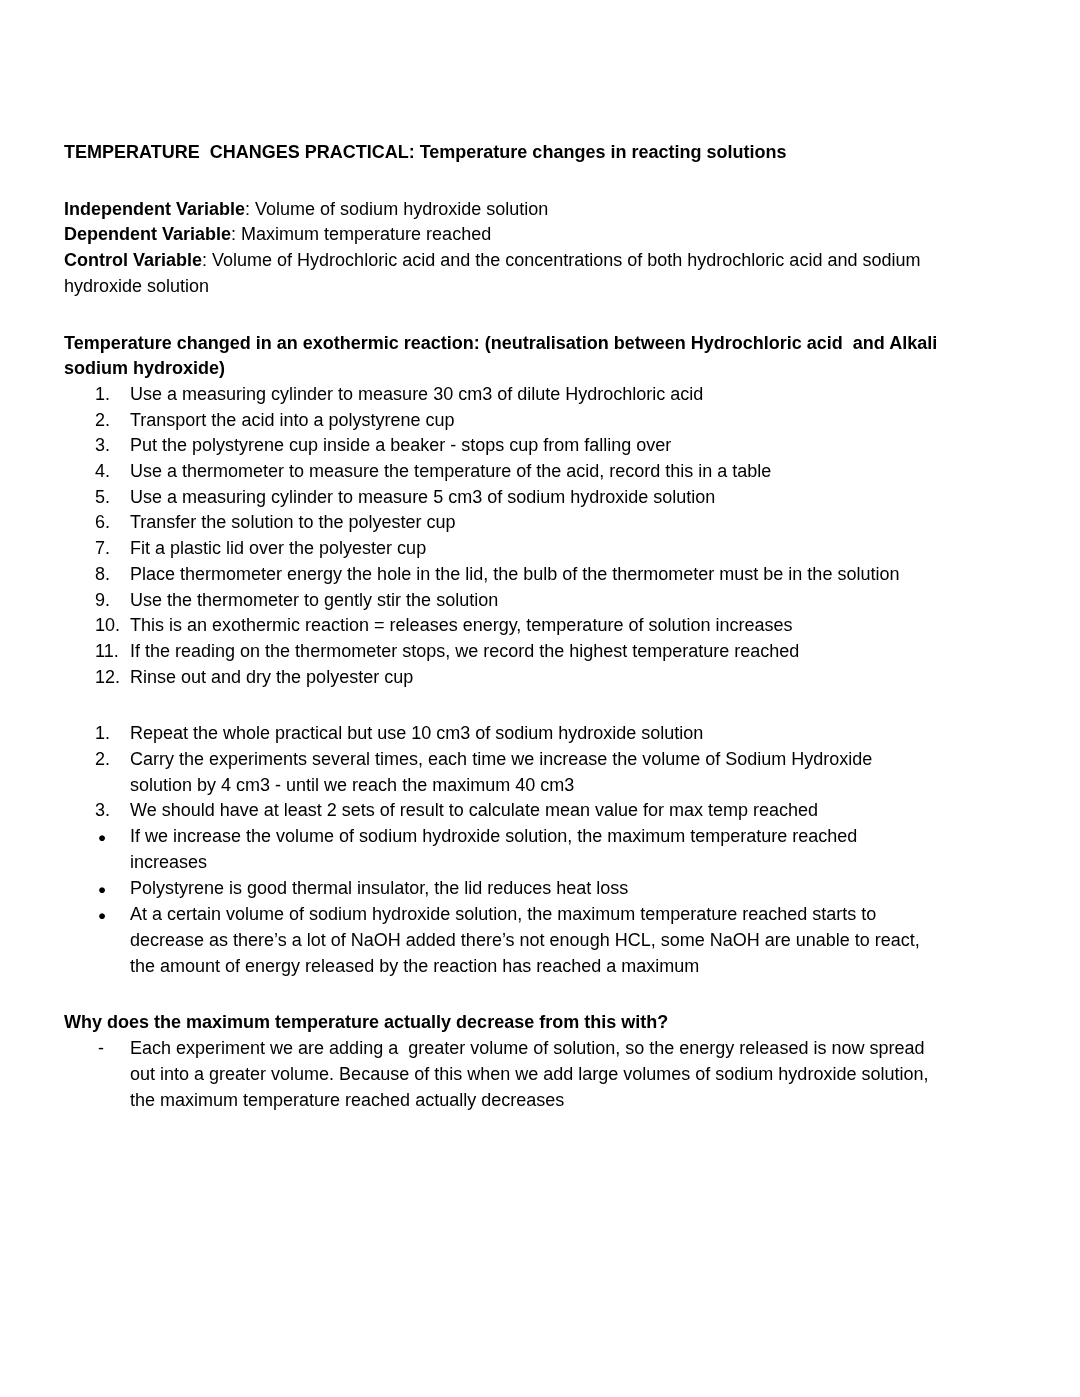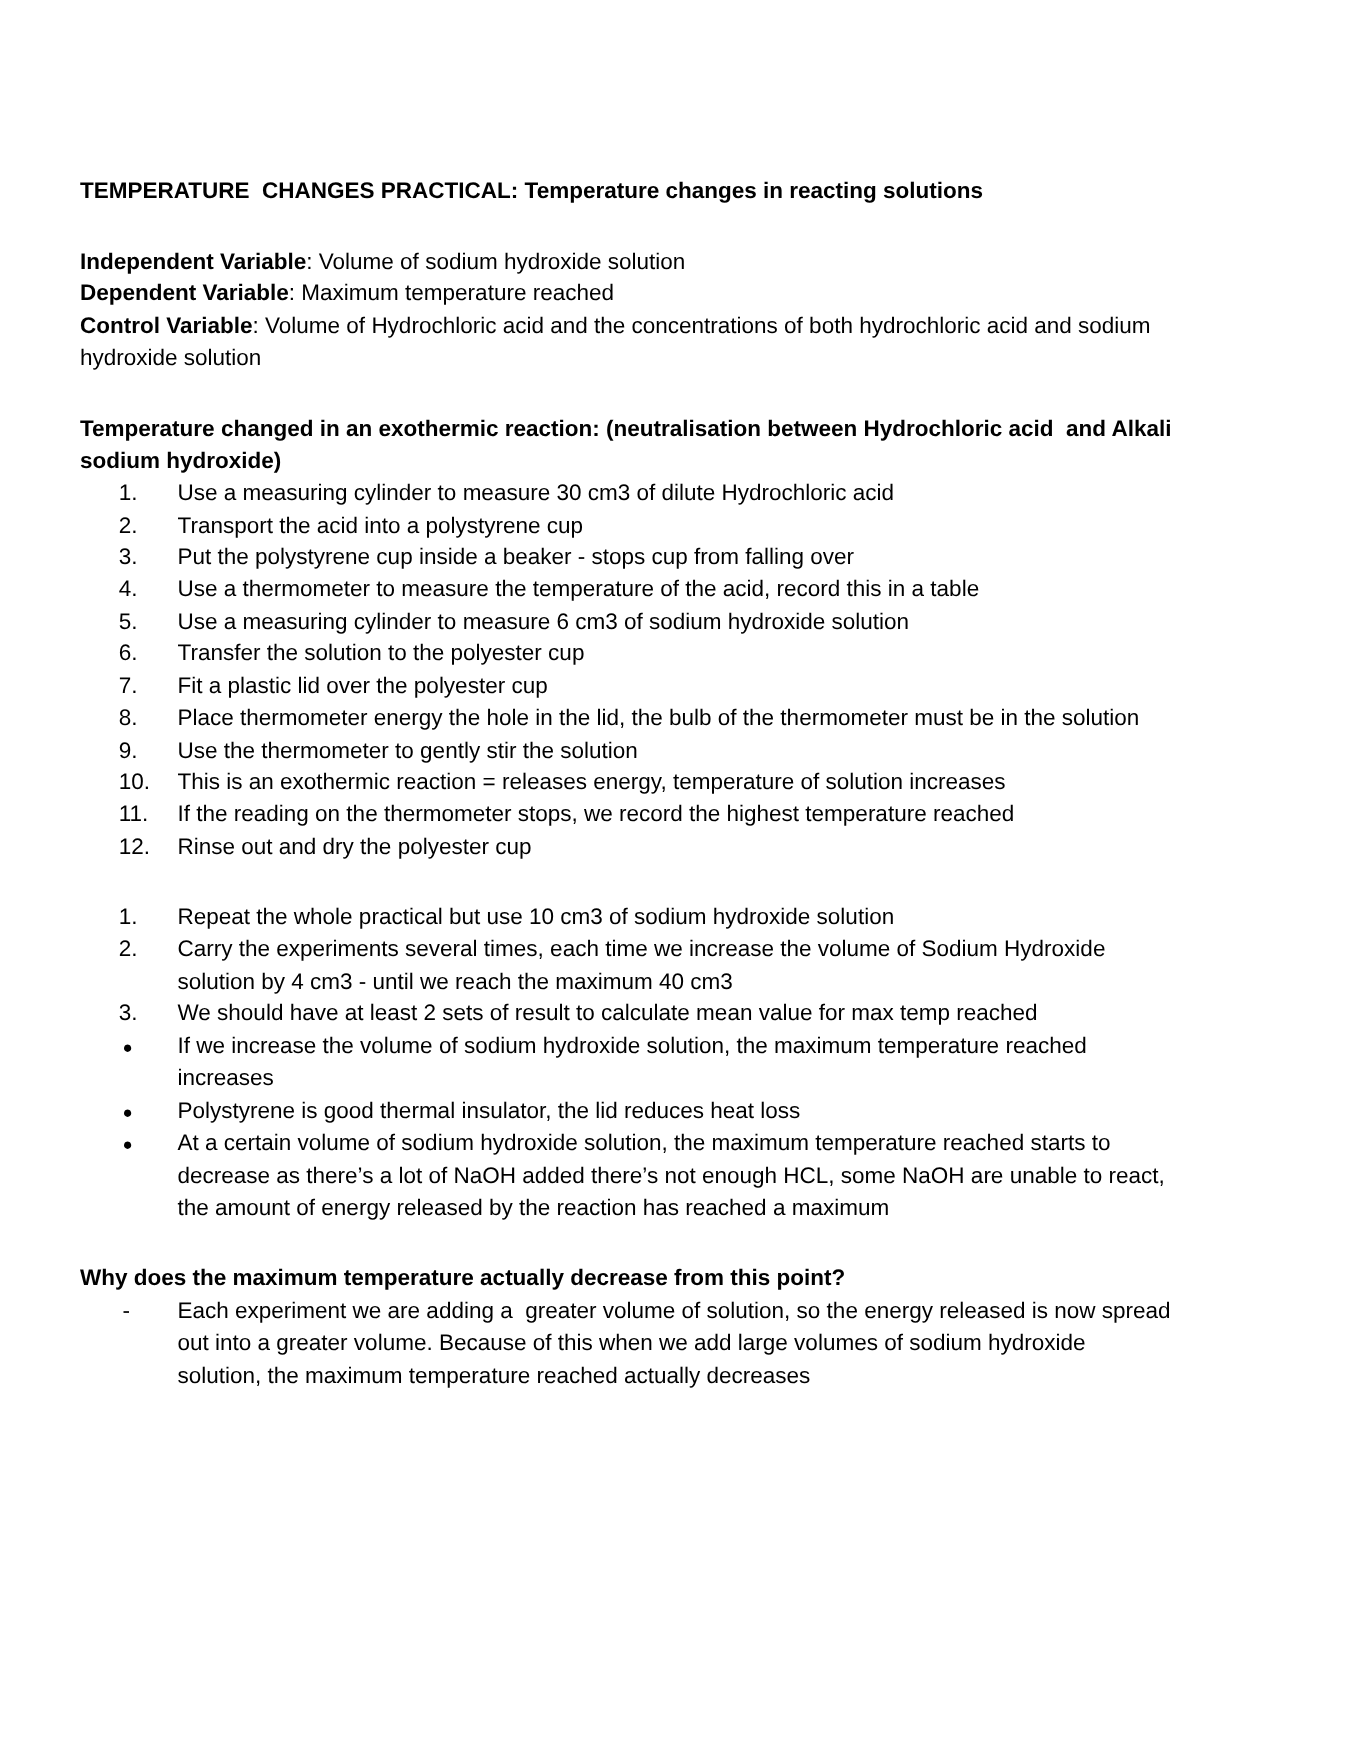--- a/index.html
+++ b/index.html
@@ -16,21 +16,21 @@
     padding: 140px 58px 0 64px;
     overflow: hidden;
   }
   .t { white-space: pre-wrap; }
   .bold { font-weight: bold; }
   .sect { margin-top: 31px; }
   .sect:first-child { margin-top: 0; }
 
   
   .list { padding-left: 31px; }
-  .li { display: flex; align-items: flex-start; gap: 12px; }
+  .li { display: flex; align-items: flex-start; }
   .li .marker { flex: 0 0 35px; box-sizing: border-box; }
   .li .txt { flex: 1 1 auto; min-width: 0; }
 
   .olist { counter-reset: n; }
   .olist .li { counter-increment: n; }
   .olist .marker::before { content: counter(n) "."; }
 
   .ulist .marker { padding-left: 3px; }
   .ulist .marker::before { content: "\25CF"; font-size: 13.5px; }
 
@@ -72,21 +72,21 @@
         <span class="txt t">Put the polystyrene cup inside a beaker - stops cup from falling over</span>
       </div>
 
       <div class="li">
         <span class="marker"></span>
         <span class="txt t">Use a thermometer to measure the temperature of the acid, record this in a table</span>
       </div>
 
       <div class="li">
         <span class="marker"></span>
-        <span class="txt t">Use a measuring cylinder to measure 6 cm3 of sodium hydroxide solution</span>
+        <span class="txt t">Use a measuring cylinder to measure 5 cm3 of sodium hydroxide solution</span>
       </div>
 
       <div class="li">
         <span class="marker"></span>
         <span class="txt t">Transfer the solution to the polyester cup</span>
       </div>
 
       <div class="li">
         <span class="marker"></span>
         <span class="txt t">Fit a plastic lid over the polyester cup</span>
@@ -150,21 +150,21 @@
         <span class="marker"></span>
         <span class="txt t">Polystyrene is good thermal insulator, the lid reduces heat loss</span>
       </div>
 
       <div class="li">
         <span class="marker"></span>
         <span class="txt t">At a certain volume of sodium hydroxide solution, the maximum temperature reached starts to decrease as there’s a lot of NaOH added there’s not enough HCL, some NaOH are unable to react, the amount of energy released by the reaction has reached a maximum</span>
       </div>
     </div>
 
-  <div class="sect bold t">Why does the maximum temperature actually decrease from this point?</div>
+  <div class="sect bold t">Why does the maximum temperature actually decrease from this with?</div>
 
   <div class="list dlist">
 
       <div class="li">
         <span class="marker"></span>
         <span class="txt t">Each experiment we are adding a  greater volume of solution, so the energy released is now spread out into a greater volume. Because of this when we add large volumes of sodium hydroxide solution, the maximum temperature reached actually decreases</span>
       </div>
     </div>
 
 </div>

